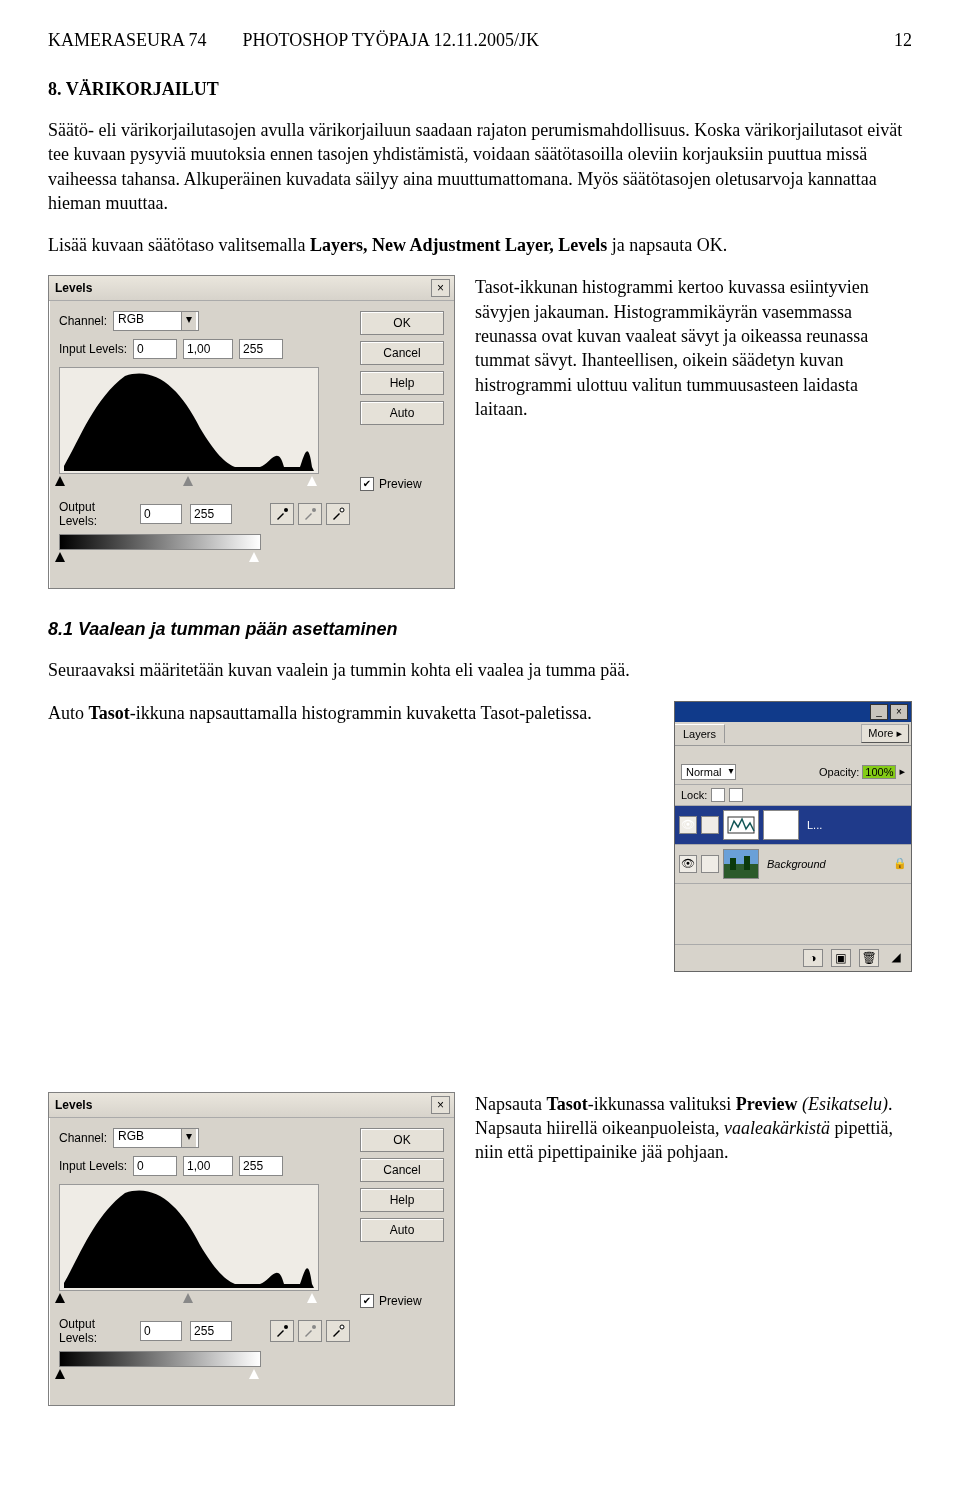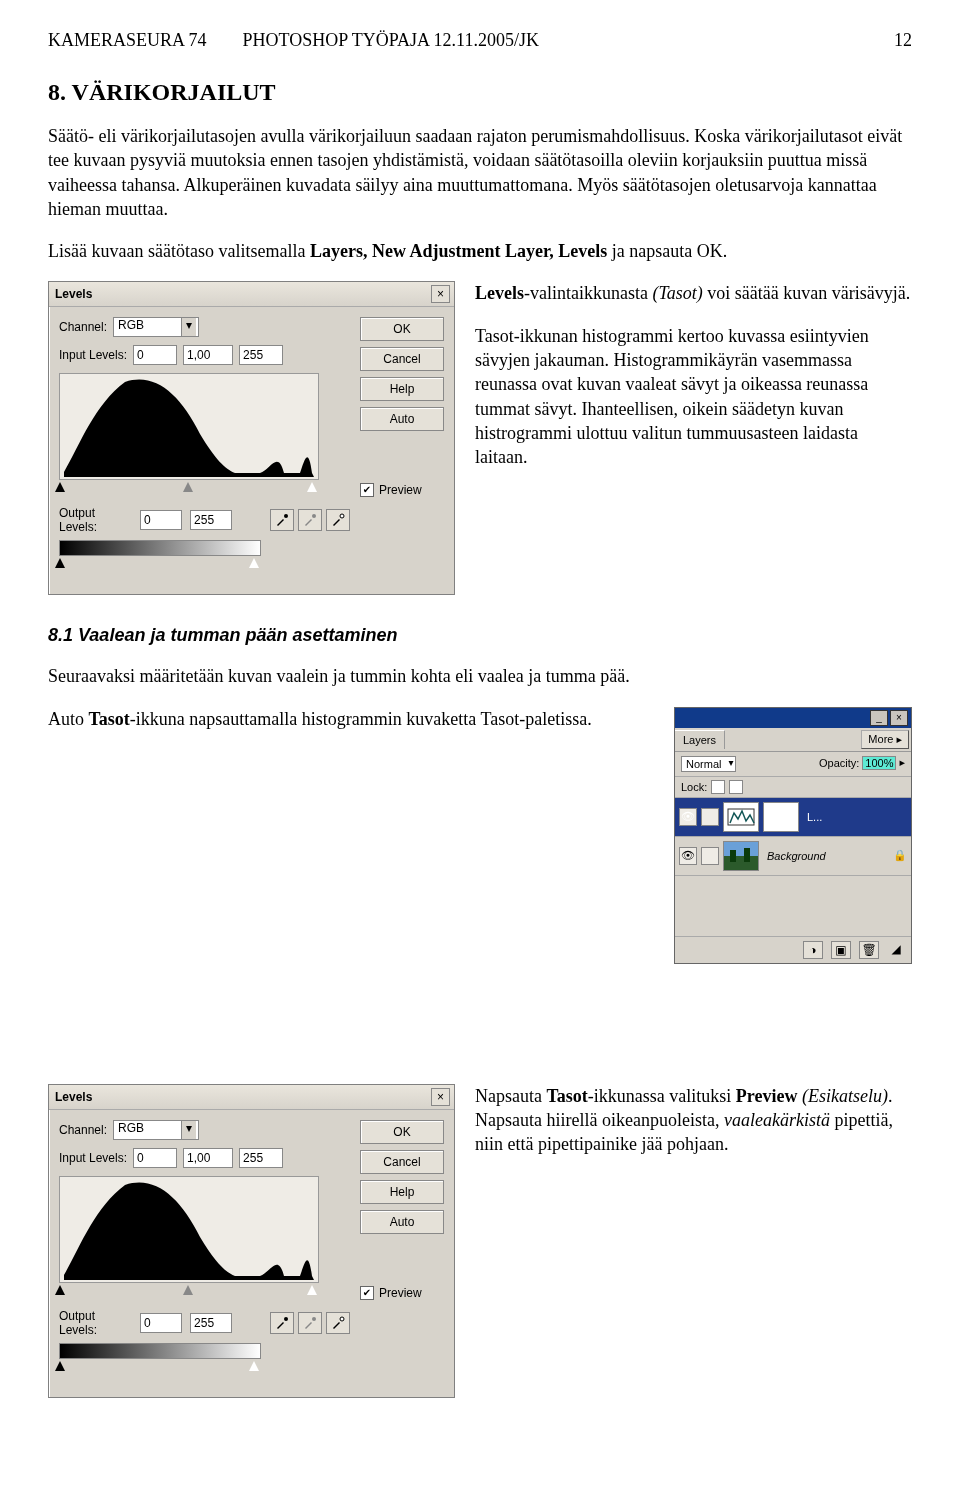--- a/index.html
+++ b/index.html
@@ -13,21 +13,21 @@
     box-sizing: border-box;
   }
   .header {
     display: flex;
     justify-content: space-between;
     margin-bottom: 28px;
   }
   .header-left { white-space: pre; }
   .header-right { }
   h2.section {
-    font-size: 24px;
+    font-size: 18px;
     font-weight: bold;
     margin: 10px 0 18px 0;
   }
   p { margin: 0 0 18px 0; line-height: 1.35; }
   .bold { font-weight: bold; }
   .italic { font-style: italic; }
   .two-col {
     display: flex;
     gap: 20px;
     margin-bottom: 26px;
@@ -115,25 +115,25 @@
     width: 236px; background: #d7d3cb; border: 1px solid #666; font-family: Tahoma, Arial, sans-serif; font-size: 11px;
   }
   .lp-titlebar {
     background: #103a8a; color: #fff; display: flex; align-items: center; justify-content: flex-end;
     padding: 2px 3px; gap: 2px;
   }
   .lp-winbtn { width: 16px; height: 14px; background: #c9c5bd; border: 1px solid #333; display: inline-flex; align-items: center; justify-content: center; font-size: 10px; color:#000; }
   .lp-tabs { display: flex; align-items: center; justify-content: space-between; border-bottom: 1px solid #999; }
   .lp-tab { padding: 3px 8px; background: #d7d3cb; border-right: 1px solid #999; border-top: 1px solid #fff; }
   .lp-more { padding: 2px 6px; margin: 2px; border: 1px outset #aaa; background: #e5e1d8; border-radius: 0; }
-  .lp-row1 { display: flex; align-items: flex-start; justify-content: space-between; padding: 4px 6px; border-bottom: 1px solid #aaa; }
+  .lp-row1 { display: flex; align-items: center; justify-content: space-between; padding: 4px 6px; border-bottom: 1px solid #aaa; margin-top: 14px; }
   .lp-select { border: 1px solid #888; background: #fff; padding: 1px 14px 1px 4px; position: relative; }
   .lp-select::after { content: "▾"; position: absolute; right: 2px; top: 0; font-size: 10px; }
   .lp-opacity { display: flex; align-items: center; gap: 3px; }
-  .lp-opbox { border: 1px solid #888; background: #5eead4; padding: 0 2px; }
+  .lp-opbox { border: 1px solid #888; background: #84cc16; padding: 0 2px; }
   .lp-lock { padding: 3px 6px; border-bottom: 1px solid #aaa; display: flex; align-items: center; gap: 4px; }
   .lp-lock .sq { width: 12px; height: 12px; border: 1px solid #888; background: #fff; }
   .lp-layers { }
   .lp-layer { display: flex; align-items: center; gap: 4px; padding: 4px 4px; border-bottom: 1px solid #aaa; }
   .lp-layer.selected { background: #1f3a8a; color: #fff; }
   .lp-eye { width: 16px; height: 16px; border: 1px solid #888; background: #efece6; display: flex; align-items: center; justify-content: center; }
   .lp-link { width: 16px; height: 16px; border: 1px solid #888; background: #efece6; }
   .lp-thumb { width: 34px; height: 28px; border: 1px solid #888; background: #fff; display: flex; align-items: center; justify-content: center; }
   .lp-thumb svg { width: 100%; height: 100%; }
   .lp-adjthumb { width: 34px; height: 28px; border: 1px solid #888; background: #fff; display: flex; }
@@ -230,23 +230,20 @@
         <div class="win-btn">Auto</div>
         <div class="preview-row">
           <span class="checkbox">✔</span>
           <span>Preview</span>
         </div>
       </div>
     </div>
   </div>
 
   <div class="side-text">
-    <p>
-      <span class="bold">Levels</span><span>-valintaikkunasta </span><span class="italic">(Tasot)</span><span> voi säätää kuvan värisävyjä.</span>
-    </p>
     <p>Tasot-ikkunan histogrammi kertoo kuvassa esiintyvien sävyjen jakauman. Histogrammikäyrän vasemmassa reunassa ovat kuvan vaaleat sävyt ja oikeassa reunassa tummat sävyt. Ihanteellisen, oikein säädetyn kuvan histrogrammi ulottuu valitun tummuusasteen laidasta laitaan.</p>
   </div>
 </div>
 
 <div class="sub-title">8.1 Vaalean ja tumman pään asettaminen</div>
 
 <p>Seuraavaksi määritetään kuvan vaalein ja tummin kohta eli vaalea ja tumma pää.</p>
 
 <div class="layers-palette float-right">
   <div class="lp-titlebar">

